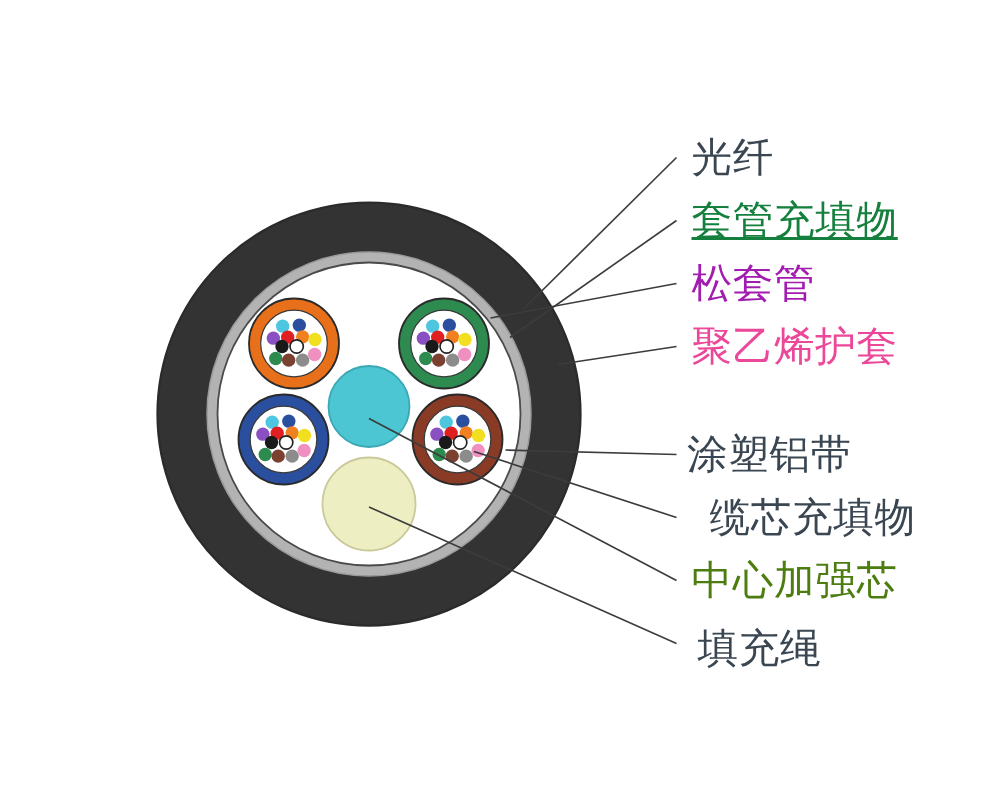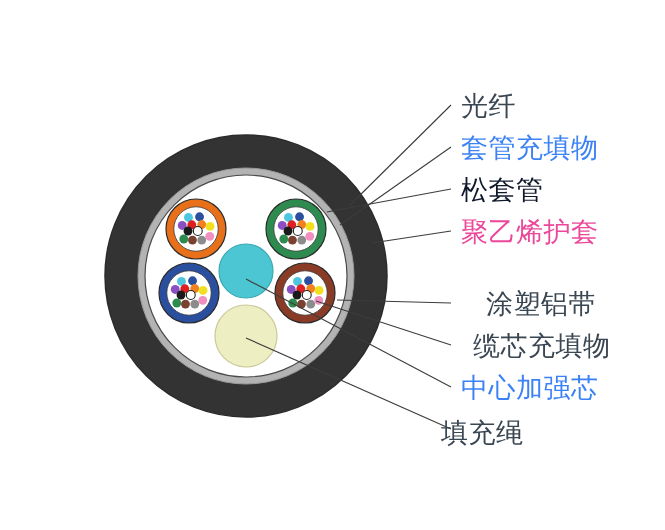--- a/index.html
+++ b/index.html
@@ -131,22 +131,22 @@
         <line x1="372" y1="243" x2="451" y2="231" stroke="#3c3c3c" stroke-width="1.1"></line>
         <line x1="337" y1="300" x2="451" y2="303" stroke="#3c3c3c" stroke-width="1.1"></line>
         <line x1="316" y1="301" x2="451" y2="345" stroke="#3c3c3c" stroke-width="1.1"></line>
         <line x1="246" y1="279" x2="451" y2="387" stroke="#3c3c3c" stroke-width="1.1"></line>
         <line x1="246" y1="338" x2="451" y2="429" stroke="#3c3c3c" stroke-width="1.1"></line>
       </g>
   </svg>
 
   <div id="labels-layer">
       <div class="callout-label" style="left: 461px; top: 92px; color: rgb(58, 70, 82);">光纤</div>
-      <div class="callout-label" style="left: 461px; top: 134px; color: #3b82f6;">套管充填物</div>
-      <div class="callout-label" style="left: 461px; top: 176px; color: #0f172a;">松套管</div>
+      <div class="callout-label" style="left: 461px; top: 134px; color: #15803d; text-decoration: underline;">套管充填物</div>
+      <div class="callout-label" style="left: 461px; top: 176px; color: #a21caf;">松套管</div>
       <div class="callout-label" style="left: 461px; top: 218px; color: #ec4899;">聚乙烯护套</div>
-      <div class="callout-label" style="left: 486px; top: 290px; color: rgb(58, 70, 82);">涂塑铝带</div>
+      <div class="callout-label" style="left: 458px; top: 290px; color: rgb(58, 70, 82);">涂塑铝带</div>
       <div class="callout-label" style="left: 461px; top: 332px; color: rgb(58, 70, 82); margin-left: 12px;">缆芯充填物</div>
-      <div class="callout-label" style="left: 461px; top: 374px; color: #3b82f6;">中心加强芯</div>
-      <div class="callout-label" style="left: 441px; top: 419px; color: rgb(58, 70, 82);">填充绳</div>
+      <div class="callout-label" style="left: 461px; top: 374px; color: #4d7c0f;">中心加强芯</div>
+      <div class="callout-label" style="left: 465px; top: 419px; color: rgb(58, 70, 82);">填充绳</div>
     </div>
 
 </div>
 
 </body></html>

